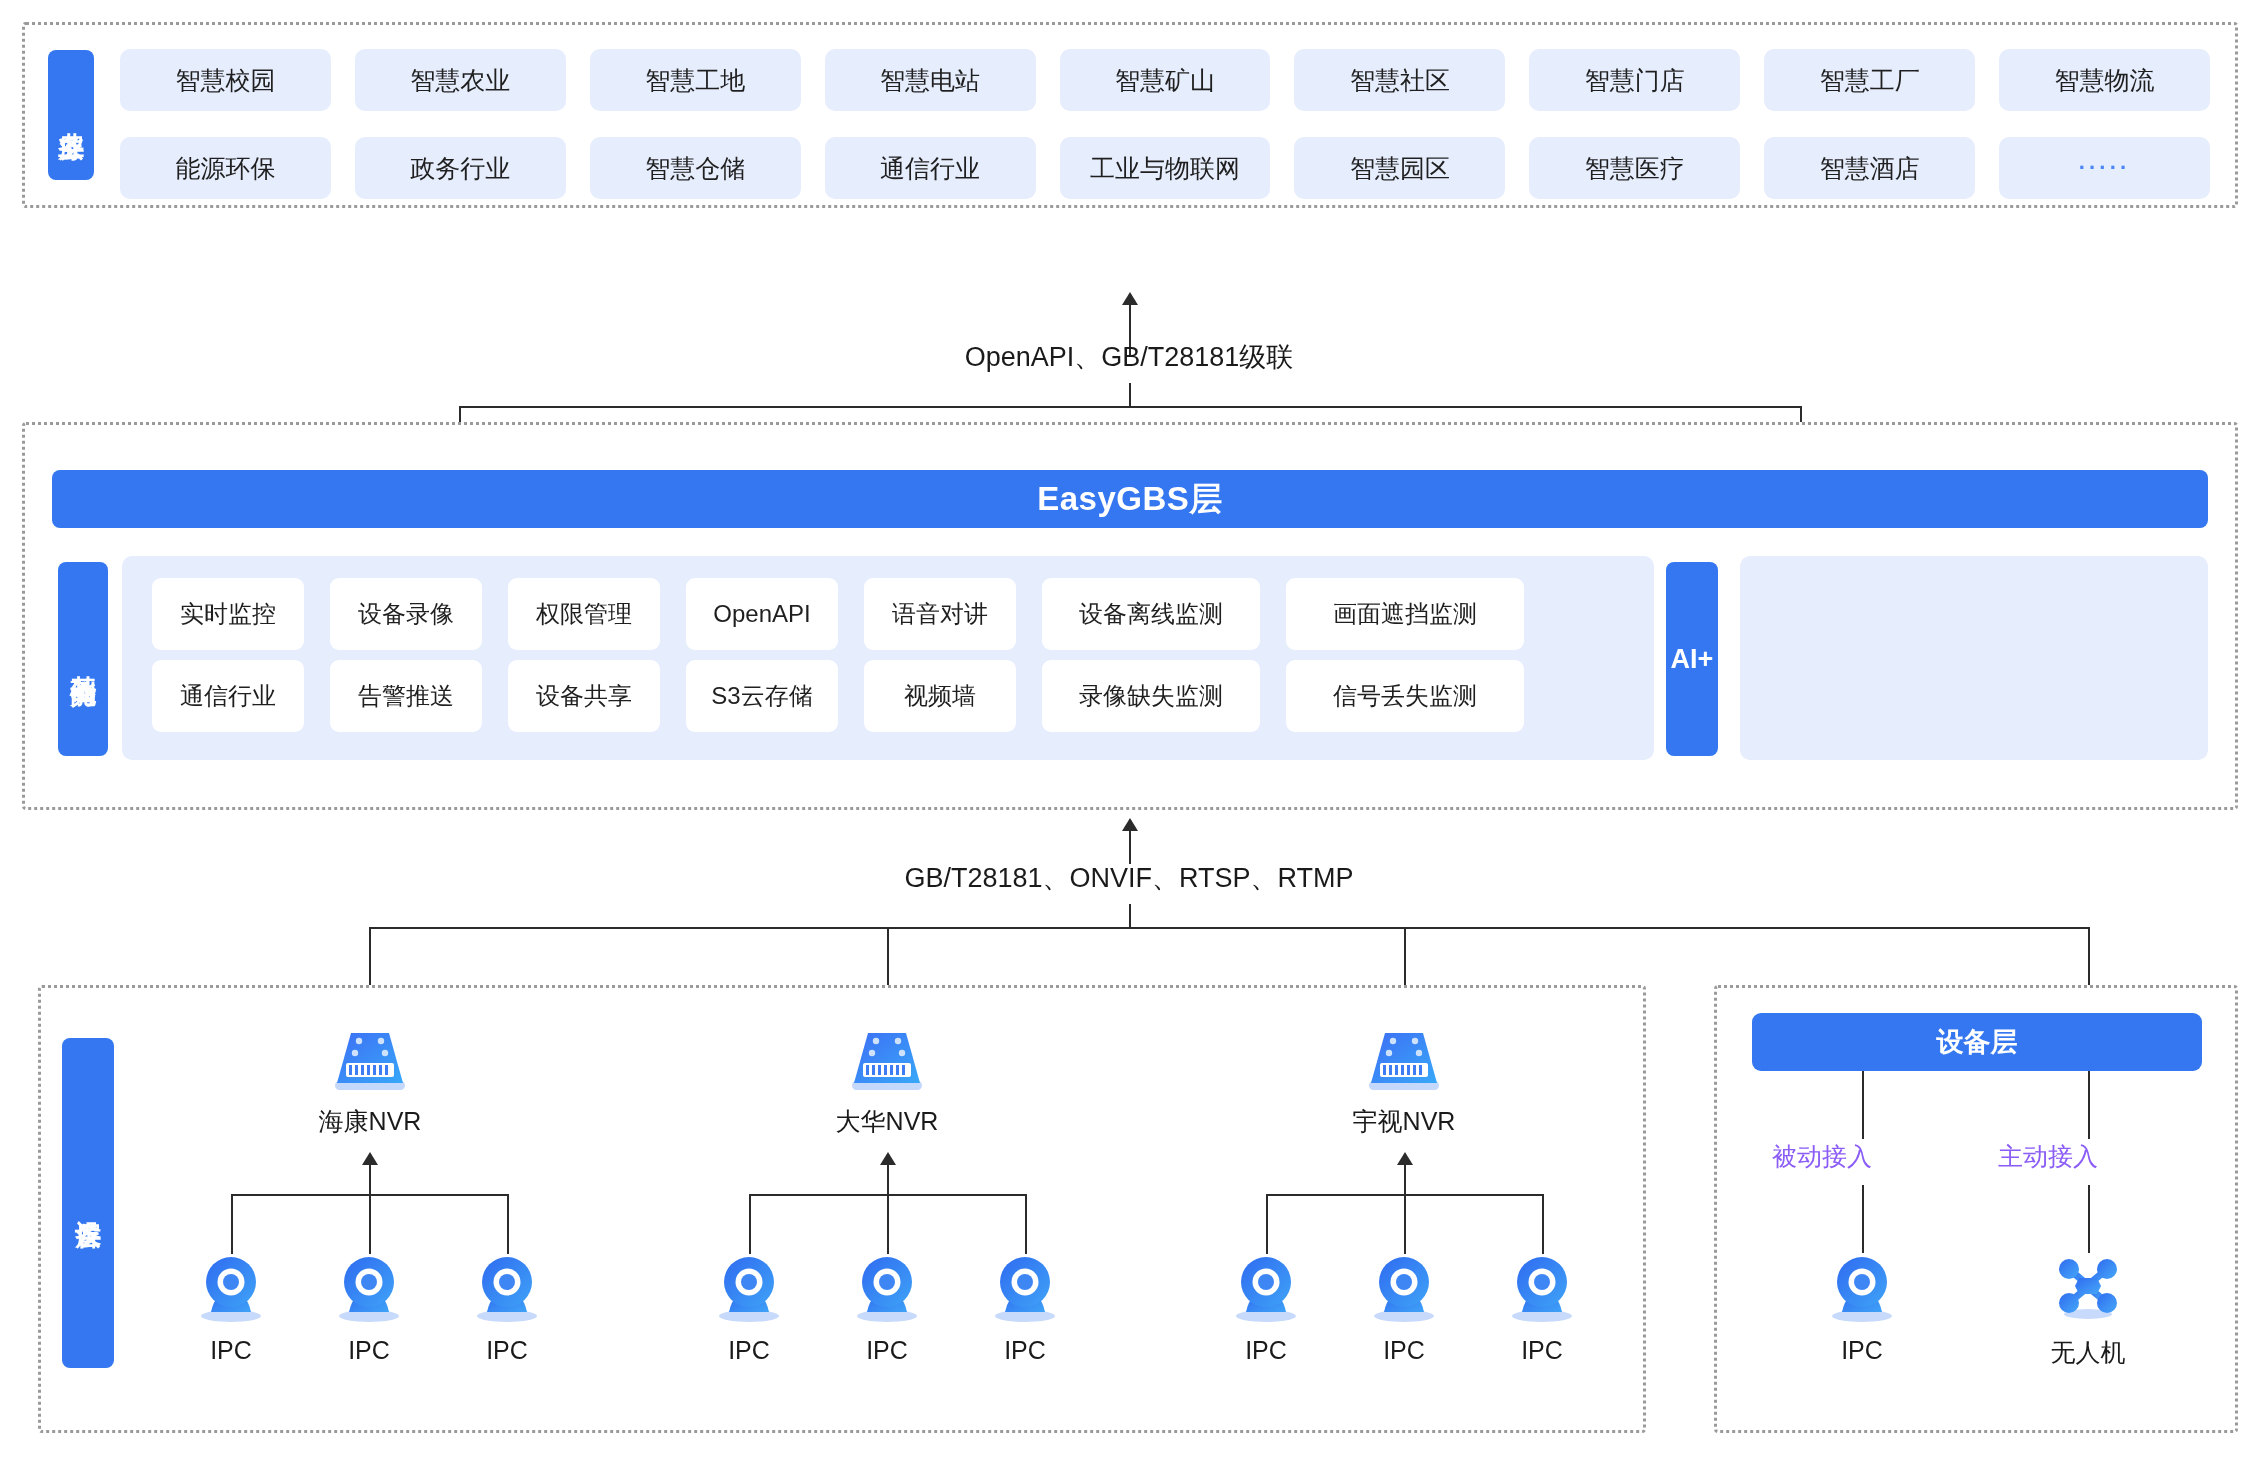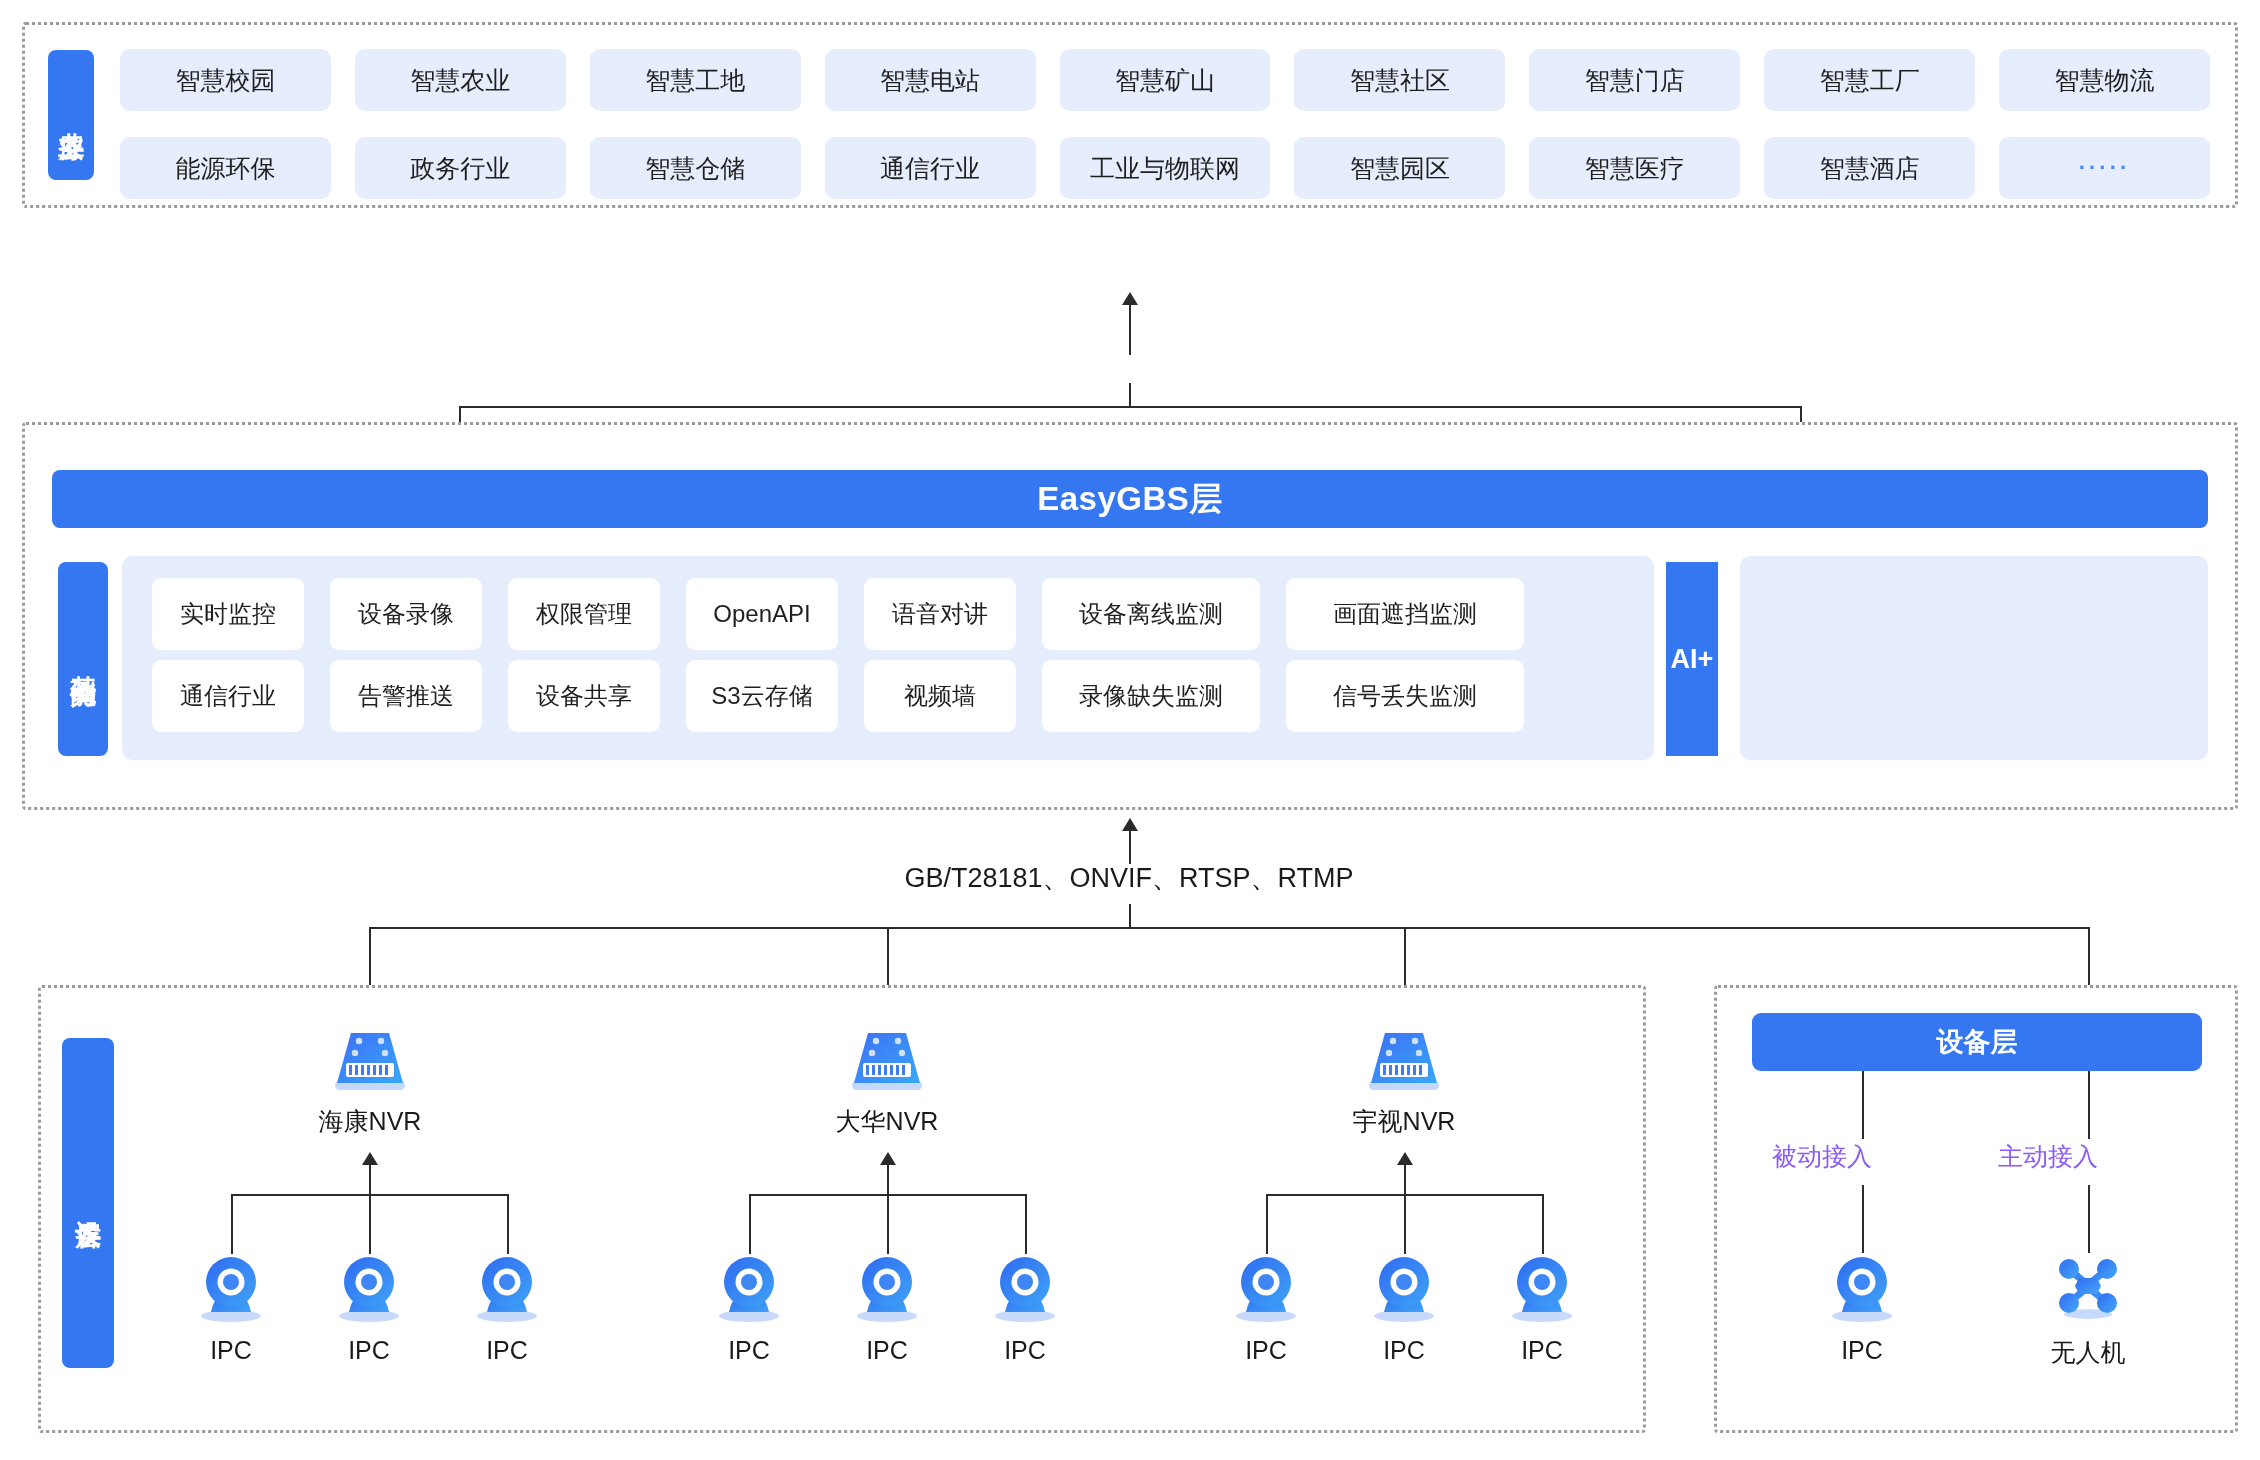--- a/index.html
+++ b/index.html
@@ -91,21 +91,21 @@
     display: flex;
     align-items: center;
     justify-content: center;
     font-size: 24px;
     color: #1f1f1f;
     white-space: nowrap;
   }
   .ai-bar {
     position: absolute;
     background: #3477f0;
-    border-radius: 0;
+    border-radius: 8px;
     color: #fff;
     display: flex;
     align-items: center;
     justify-content: center;
     font-size: 27px;
     font-weight: 700;
   }
 
   
   .conn-text {
@@ -186,20 +186,21 @@
     <div class="tag">通信行业</div>
     <div class="tag">工业与物联网</div>
     <div class="tag">智慧园区</div>
     <div class="tag">智慧医疗</div>
     <div class="tag">智慧酒店</div>
     <div class="tag dots">·····</div>
   </div>
 
   <div class="arrow-up" style="left:1122px; top:292px;"></div>
   <div class="ln v" style="left:1129px; top:305px; height:50px;"></div>
+  <div class="conn-text" style="left:829px; top:339px; width:600px;">OpenAPI、GB/T28181级联</div>
   <div class="ln v" style="left:1129px; top:383px; height:25px;"></div>
   <div class="ln h" style="left:459px; top:406px; width:1342px;"></div>
   <div class="ln v" style="left:459px; top:406px; height:60px;"></div>
   <div class="ln v" style="left:1800px; top:406px; height:60px;"></div>
 
   <div class="dashed-panel" style="left:22px; top:422px; width:2216px; height:388px;"></div>
 
   <div class="gbs-bar" style="left:52px; top:470px; width:2156px; height:58px;">EasyGBS层</div>
 
   <div class="vbar" style="left:58px; top:562px; width:50px; height:194px;">基础能力</div>

